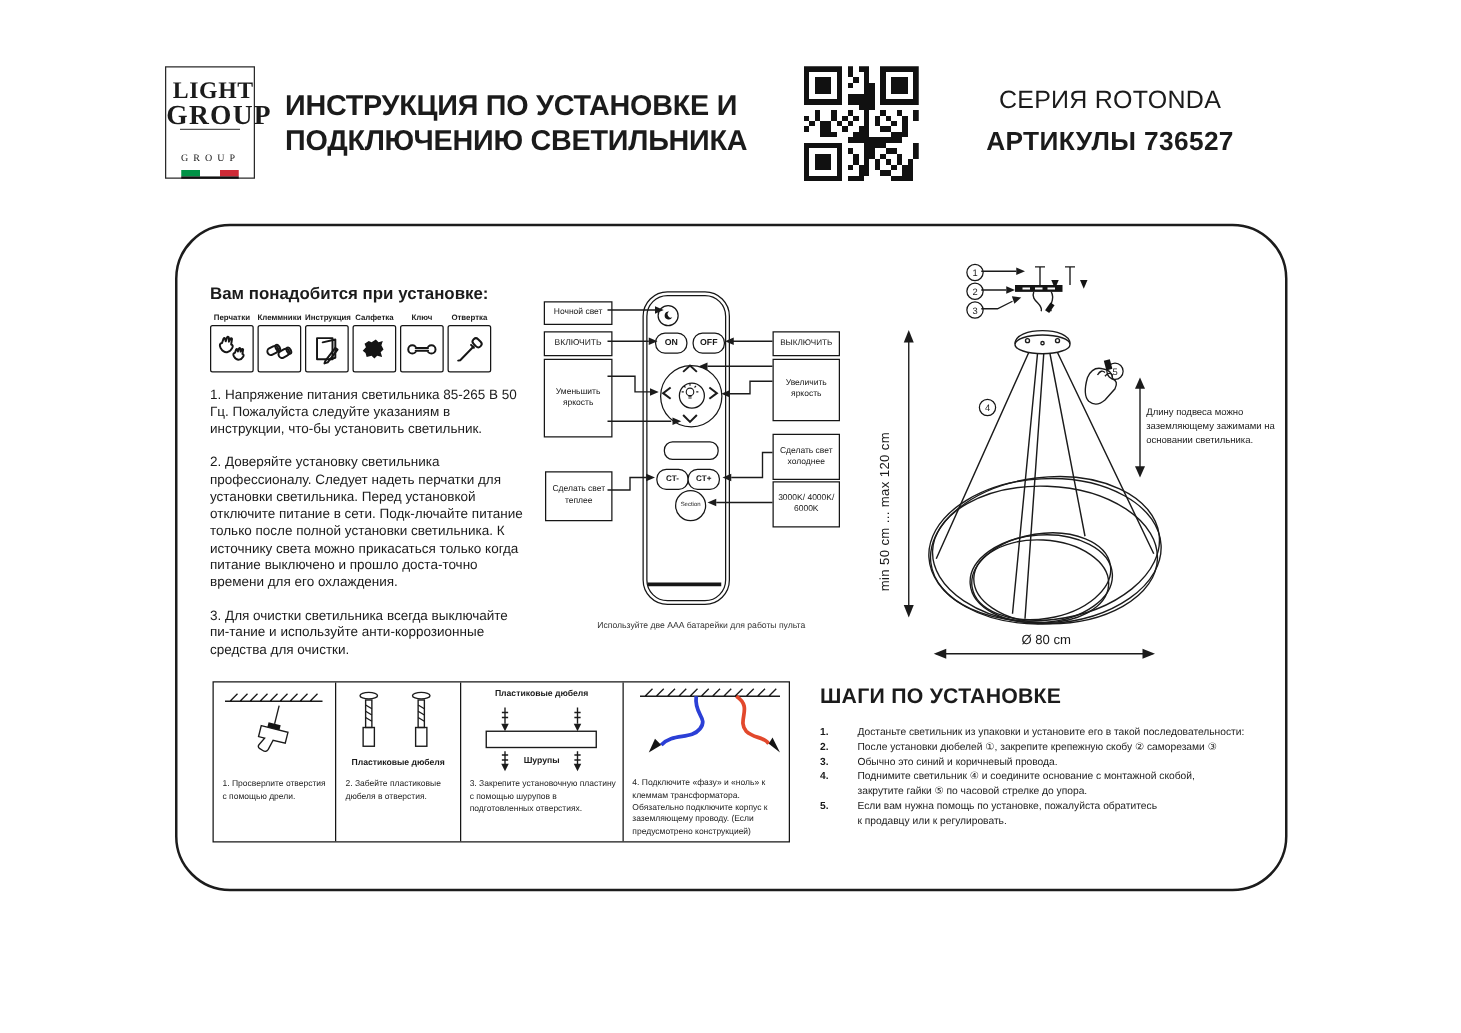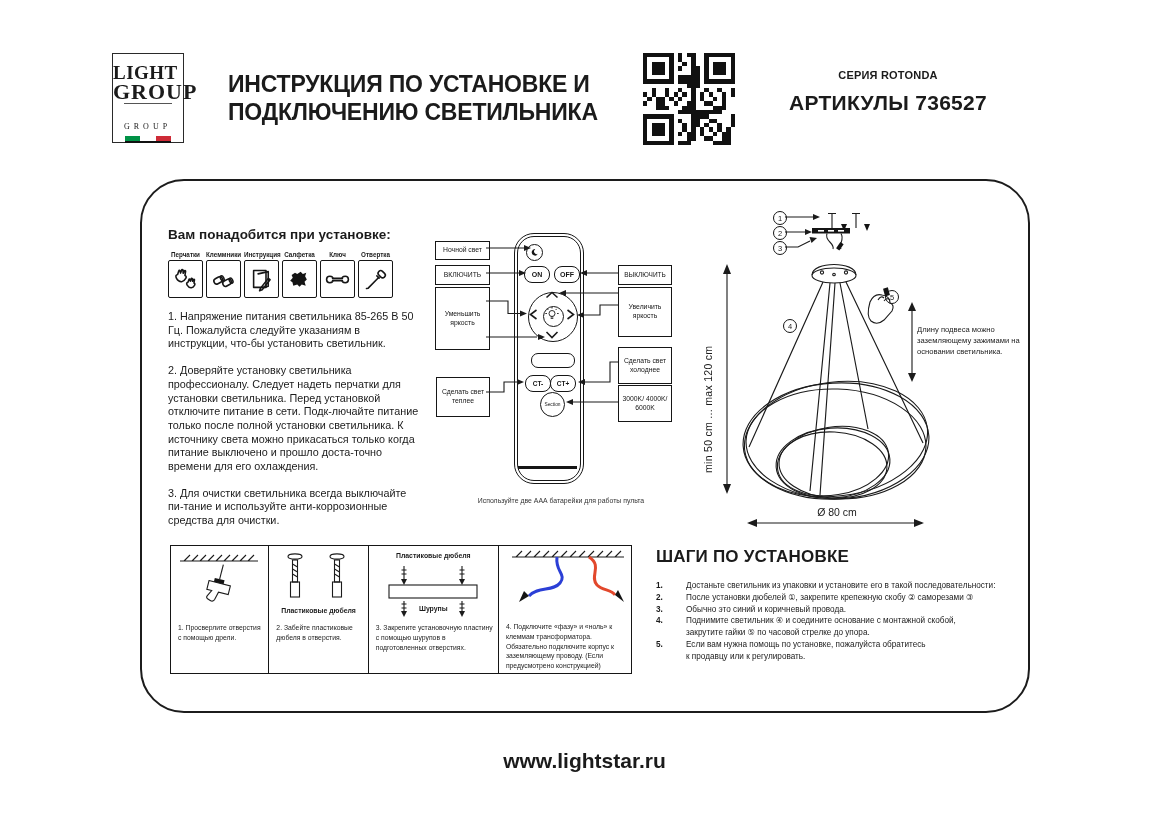--- a/index.html
+++ b/index.html
@@ -1,30 +1,30 @@
 <!DOCTYPE html>
 <html><head>
 <meta charset="utf-8">
 <style>
   html,body{margin:0;padding:0;background:#fff;}
   .page{position:relative;width:1169px;height:826px;background:#fff;overflow:hidden;
         font-family:"Liberation Sans",sans-serif;color:#1b1b1b;}
   .abs{position:absolute;}
   
-  .logo-box{left:112px;top:53px;width:70px;height:88px;border:1.5px solid #2a2a2a;
-            text-align:left;font-family:"Liberation Serif",serif;}
+  .logo-box{left:132px;top:53px;width:70px;height:88px;border:1.5px solid #2a2a2a;
+            text-align:right;font-family:"Liberation Serif",serif;}
   .logo-l1{font-size:19px;font-weight:700;letter-spacing:.5px;line-height:19px;margin-top:9px;}
   .logo-l2{font-size:22px;font-weight:700;letter-spacing:1px;line-height:20px;}
   .logo-l3{font-size:8px;letter-spacing:4px;line-height:10px;margin-top:1px;border-top:.8px solid #555;width:48px;margin-left:11px;padding-top:18px;}
   .flag{width:46px;height:5px;margin:4px auto 0;display:flex;border-bottom:2px solid #111;}
   .flag span{flex:1;height:100%;}
   .doc-title{left:228px;top:70px;width:386px;text-align:left;font-weight:700;font-size:23px;line-height:28px;letter-spacing:-.2px;}
   .qr{left:643px;top:53px;width:92px;height:92px;}
   .series-wrap{left:768px;top:69px;width:240px;text-align:center;}
-  .series{font-size:11px;font-weight:700;letter-spacing:.2px;}
+  .series{font-size:20px;font-weight:400;letter-spacing:.2px;}
   .articles{font-size:21px;font-weight:700;margin-top:10px;letter-spacing:.3px;}
   
   .panel{left:140px;top:179px;width:886px;height:530px;border:2px solid #1c1c1c;border-radius:44px;}
   
   .prep-heading{left:168px;top:227px;font-size:13.5px;font-weight:700;}
   .tools{left:168px;top:251px;display:flex;gap:3px;}
   .tool{width:35px;}
   .tool-label{font-size:6.3px;font-weight:700;text-align:center;white-space:nowrap;height:9px;}
   .tool-box{height:36px;border:1.2px solid #161616;border-radius:2px;display:flex;align-items:center;justify-content:center;}
   .tool-box svg{width:27px;height:27px;stroke:#161616;fill:none;stroke-width:1.4;stroke-linejoin:round;stroke-linecap:round;}
@@ -400,21 +400,20 @@
     </div>
     <div class="step">
       <div class="step-num">5.</div>
       <div class="step-text">
           <div>Если вам нужна помощь по установке, пожалуйста обратитесь</div>
           <div>к продавцу или к регулировать.</div>
         </div>
     </div>
   </div>
 
-  <div class="abs footer">www.lightstar.ru</div>
 
   <svg class="abs art" width="1169" height="826" viewBox="0 0 1169 826" fill="none" stroke="#1b1b1b" stroke-width="1.1">
 
     <path d="M486 248 H525 M486 273 H519 M486 301 H508 V313.5 H520 M486 337 H537 M486 392 H504 V382 H517"></path>
     <path d="M618 273 H586 M618 293 H566 M618 305 H600 V315 H584 M618 362 H610 V382 H585 M618 402 H573"></path>
     <g fill="#1b1b1b" stroke="none">
       <polygon points="531,248 524,245 524,251"></polygon>
       <polygon points="526,273 519,270 519,276"></polygon>
       <polygon points="527,313.5 520,310.5 520,316.5"></polygon>
       <polygon points="545,337 538,334 538,340"></polygon>

